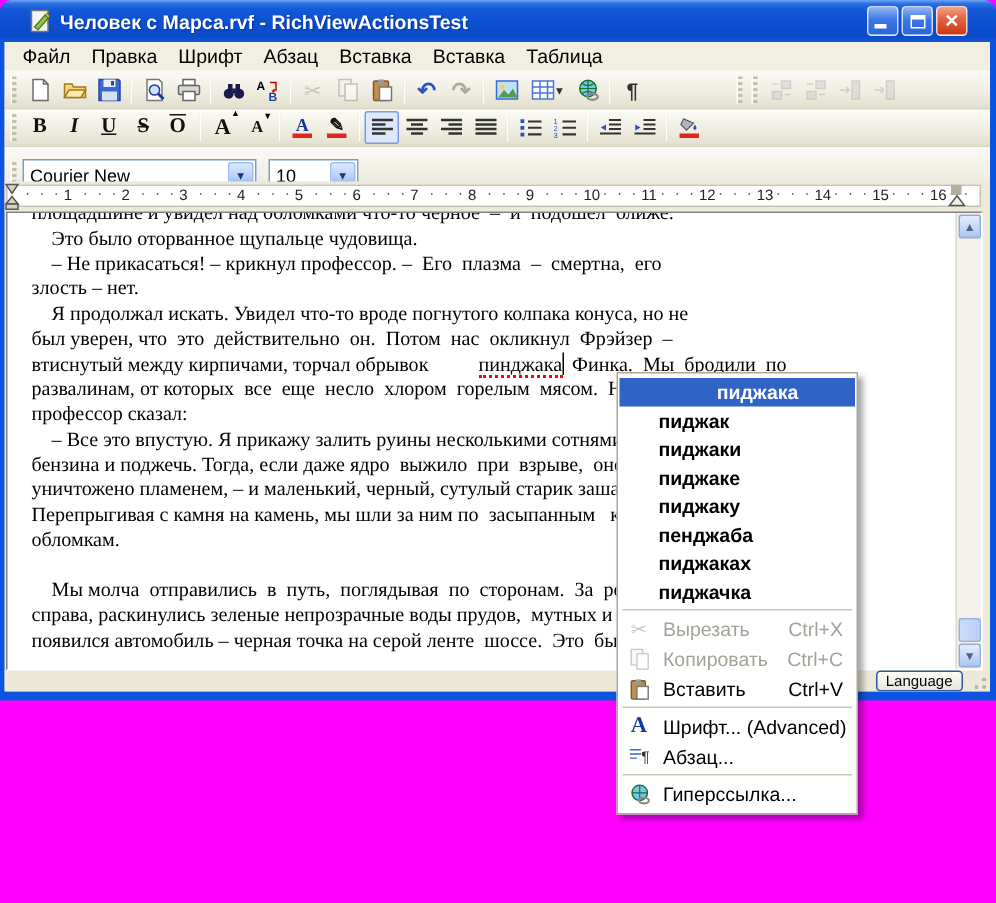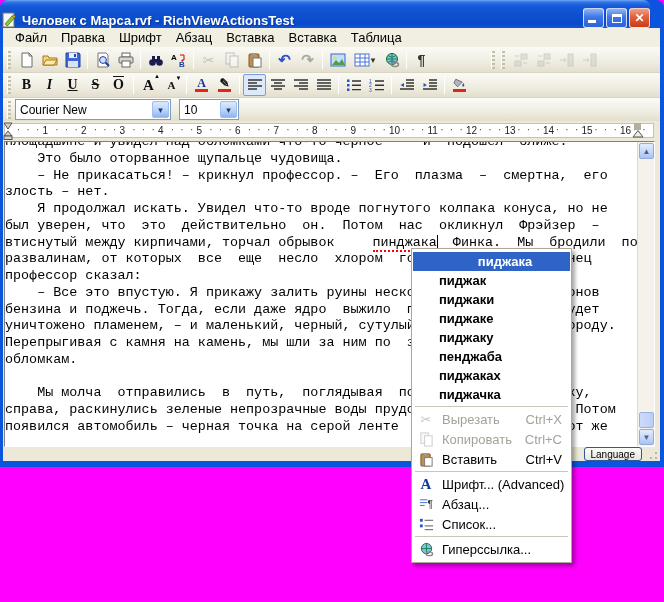--- a/index.html
+++ b/index.html
@@ -2,23 +2,23 @@
 <html><head>
 <meta charset="utf-8">
 <style>
   * { margin:0; padding:0; box-sizing:border-box; }
   html,body { width:664px; height:602px; overflow:hidden; }
   body { position:relative; background:#FF00FF; font-family:"Liberation Sans", sans-serif; }
 
   
   .window { position:absolute; left:0; top:0; width:664px; height:467px;
             background:#0A54DE; border-radius:8px 8px 0 0; }
-  .titlebar { position:absolute; left:0; top:0; right:13px; height:28px; border-radius:8px 8px 0 0;
+  .titlebar { position:absolute; left:0; top:0; right:0; height:28px; border-radius:8px 8px 0 0;
       background:linear-gradient(180deg,#6FA5F5 0%,#2E74E6 8%,#1459D8 22%,#0C50D0 55%,#0A4ACA 86%,#1257D6 100%);
-      display:flex; align-items:flex-end; padding:0 1px; }
+      display:flex; align-items:center; padding:0 19px; }
   .title-icon { width:16px; height:16px; margin-right:5px; flex:none; }
   .title-text { color:#fff; font-weight:bold; font-size:13px; text-shadow:1px 1px 1px #0A3A9E;
       white-space:nowrap; overflow:hidden; flex:1; }
   .win-buttons { display:flex; gap:2px; }
   .wbtn { width:21px; height:20px; border-radius:3px; border:1px solid rgba(255,255,255,.75);
       display:flex; align-items:center; justify-content:center; position:relative;
       background:linear-gradient(180deg,#8FB4F4 0%,#3E77E6 45%,#2B63D8 100%); }
   .wbtn.close { background:linear-gradient(180deg,#F0A088 0%,#E26542 40%,#CC3914 100%);
       color:#fff; font-weight:bold; font-size:12px; }
   .glyph-min { position:absolute; left:4px; bottom:4px; width:8px; height:3px; background:#fff; }
@@ -30,21 +30,21 @@
   .menubar { position:absolute; left:0; top:0; right:0; height:19px; background:#F1EFE2;
       display:flex; align-items:center; padding-left:5px; font-size:13px; color:#000; }
   .mitem { padding:1px 7px; }
 
   
   .toolbar { position:absolute; left:0; right:0; display:flex; align-items:center;
       background:linear-gradient(180deg,#FBFAF6 0%,#EFEDE0 60%,#E2DFCE 100%);
       border-bottom:1px solid #D8D5C4; padding-left:2px; }
   .row1 { top:19px; height:26px; }
   .row2 { top:45px; height:25px; }
-  .fontbar { top:70px; height:24px; }
+  .fontbar { top:70px; height:38px; }
   .grip { width:4px; height:18px; margin:0 4px 0 2px; flex:none;
       background:repeating-linear-gradient(180deg,#C3C0AC 0 2px,transparent 2px 4px);
       border-left:1px solid #fff; }
   .tsep { width:1px; height:18px; background:#C9C6B4; border-right:1px solid #fff; margin:0 3px; flex:none; }
   .tb { width:23px; height:22px; display:flex; align-items:center; justify-content:center; flex:none;
       font-size:13px; color:#111; }
   .tb svg { width:16px; height:16px; }
   .tb.dis { filter:grayscale(1); opacity:.45; }
   .tb.active { background:#DDE9FB; border:1px solid #7A9BE0; border-radius:2px; }
   .serifb { font-family:"Liberation Serif", serif; font-weight:bold; font-size:14px; }
@@ -75,22 +75,22 @@
   .ruler-strip { position:absolute; left:1px; right:6px; top:2px; height:15px; background:#fff;
       border:1px solid #C6C3B5; overflow:hidden; }
   .rnum { position:absolute; top:1px; font-size:10px; color:#222; }
   .rdot { position:absolute; top:0px; font-size:10px; color:#444; }
   .rmark { position:absolute; }
 
   
   .editor { position:absolute; left:1px; right:5px; top:113px; height:306px; background:#fff;
       border:1px solid; border-color:#808080 #FFF #FFF #808080; overflow:hidden; }
   .edtext { position:absolute; left:0; top:0; right:17px; bottom:0; overflow:hidden;
-      font-family:Liberation Mono, monospace; font-size:13.4px; line-height:16.75px;
-      white-space:pre; padding-left:0; margin-top:-8px; color:#000; }
+      font-family:Liberation Serif, serif; font-size:13.4px; line-height:16.75px;
+      white-space:pre; padding-left:16px; margin-top:-8px; color:#000; }
   .misspell { border-bottom:2px dotted #F00;margin-left:30px; }
   .caret { display:inline-block; width:1.5px; height:15px; background:#000;
       vertical-align:text-bottom; margin-right:-1.5px; }
   .vscroll { position:absolute; right:0; top:0; bottom:0; width:17px; background:#F4F2EA; border-left:1px solid #DEDBCC; }
   .sbtn { position:absolute; left:1px; width:15px; height:16px; border:1px solid #95ACD8; border-radius:2px;
       background:linear-gradient(180deg,#E3ECFB 0%,#C3D6F8 60%,#A8C2F0 100%);
       display:flex; align-items:center; justify-content:center; font-size:8px; color:#4D6185; }
   .sbtn.up { top:1px; } .sbtn.down { bottom:1px; }
   .sthumb { position:absolute; left:1px; width:15px; height:16px; bottom:18px; border:1px solid #98B1DE; border-radius:2px;
       background:linear-gradient(90deg,#CDDBF9 0%,#BACFF7 100%); }
@@ -555,31 +555,20 @@
       <div class="act">
         <span class="mic">
           <svg viewBox="0 0 16 16">
             <path d="M1 3h8M1 6h8M1 9h5" stroke="#3C67D6"></path>
             <text x="9" y="12" font-size="11" fill="#333">¶</text>
           </svg>
         </span>
         <span class="mlabel">Абзац...</span>
         <span class="mshort"></span>
       </div>
-      <div class="act">
-        <span class="mic">
-          <svg viewBox="0 0 16 16">
-            <rect x="1" y="2" width="3" height="3" fill="#2B50C8"></rect>
-            <rect x="1" y="8" width="3" height="3" fill="#2B50C8"></rect>
-            <path d="M6 3.5h9M6 9.5h9M6 13.5h9" stroke="#555"></path>
-          </svg>
-        </span>
-        <span class="mlabel">Список...</span>
-        <span class="mshort"></span>
-      </div>
       <div class="msep"></div>
       <div class="act">
         <span class="mic">
           <svg viewBox="0 0 16 16">
             <circle cx="8" cy="7" r="5.5" fill="#74C6E8" stroke="#1C6E2C"></circle>
             <path d="M2.5 7h11M8 1.5v11" fill="none" stroke="#1C6E2C" stroke-width="0.8"></path>
             <ellipse cx="11" cy="12.5" rx="3.5" ry="2" fill="none" stroke="#888" stroke-width="1.5"></ellipse>
           </svg>
         </span>
         <span class="mlabel">Гиперссылка...</span>

